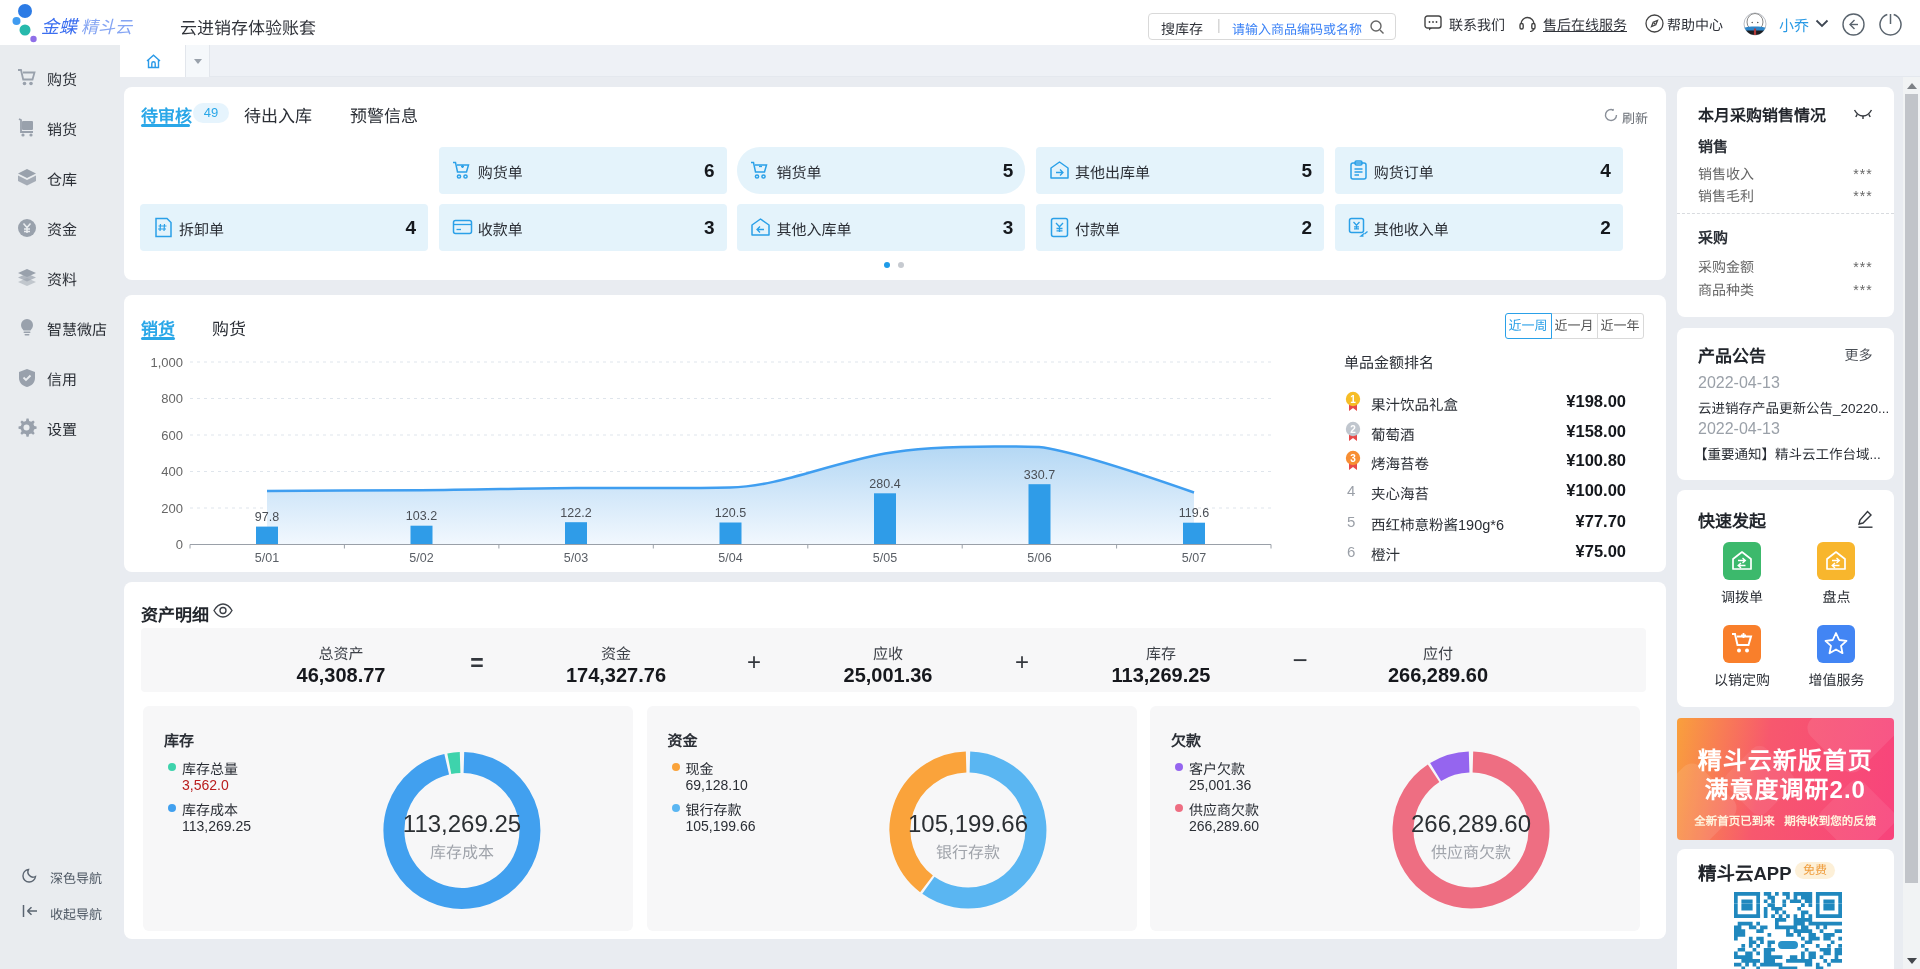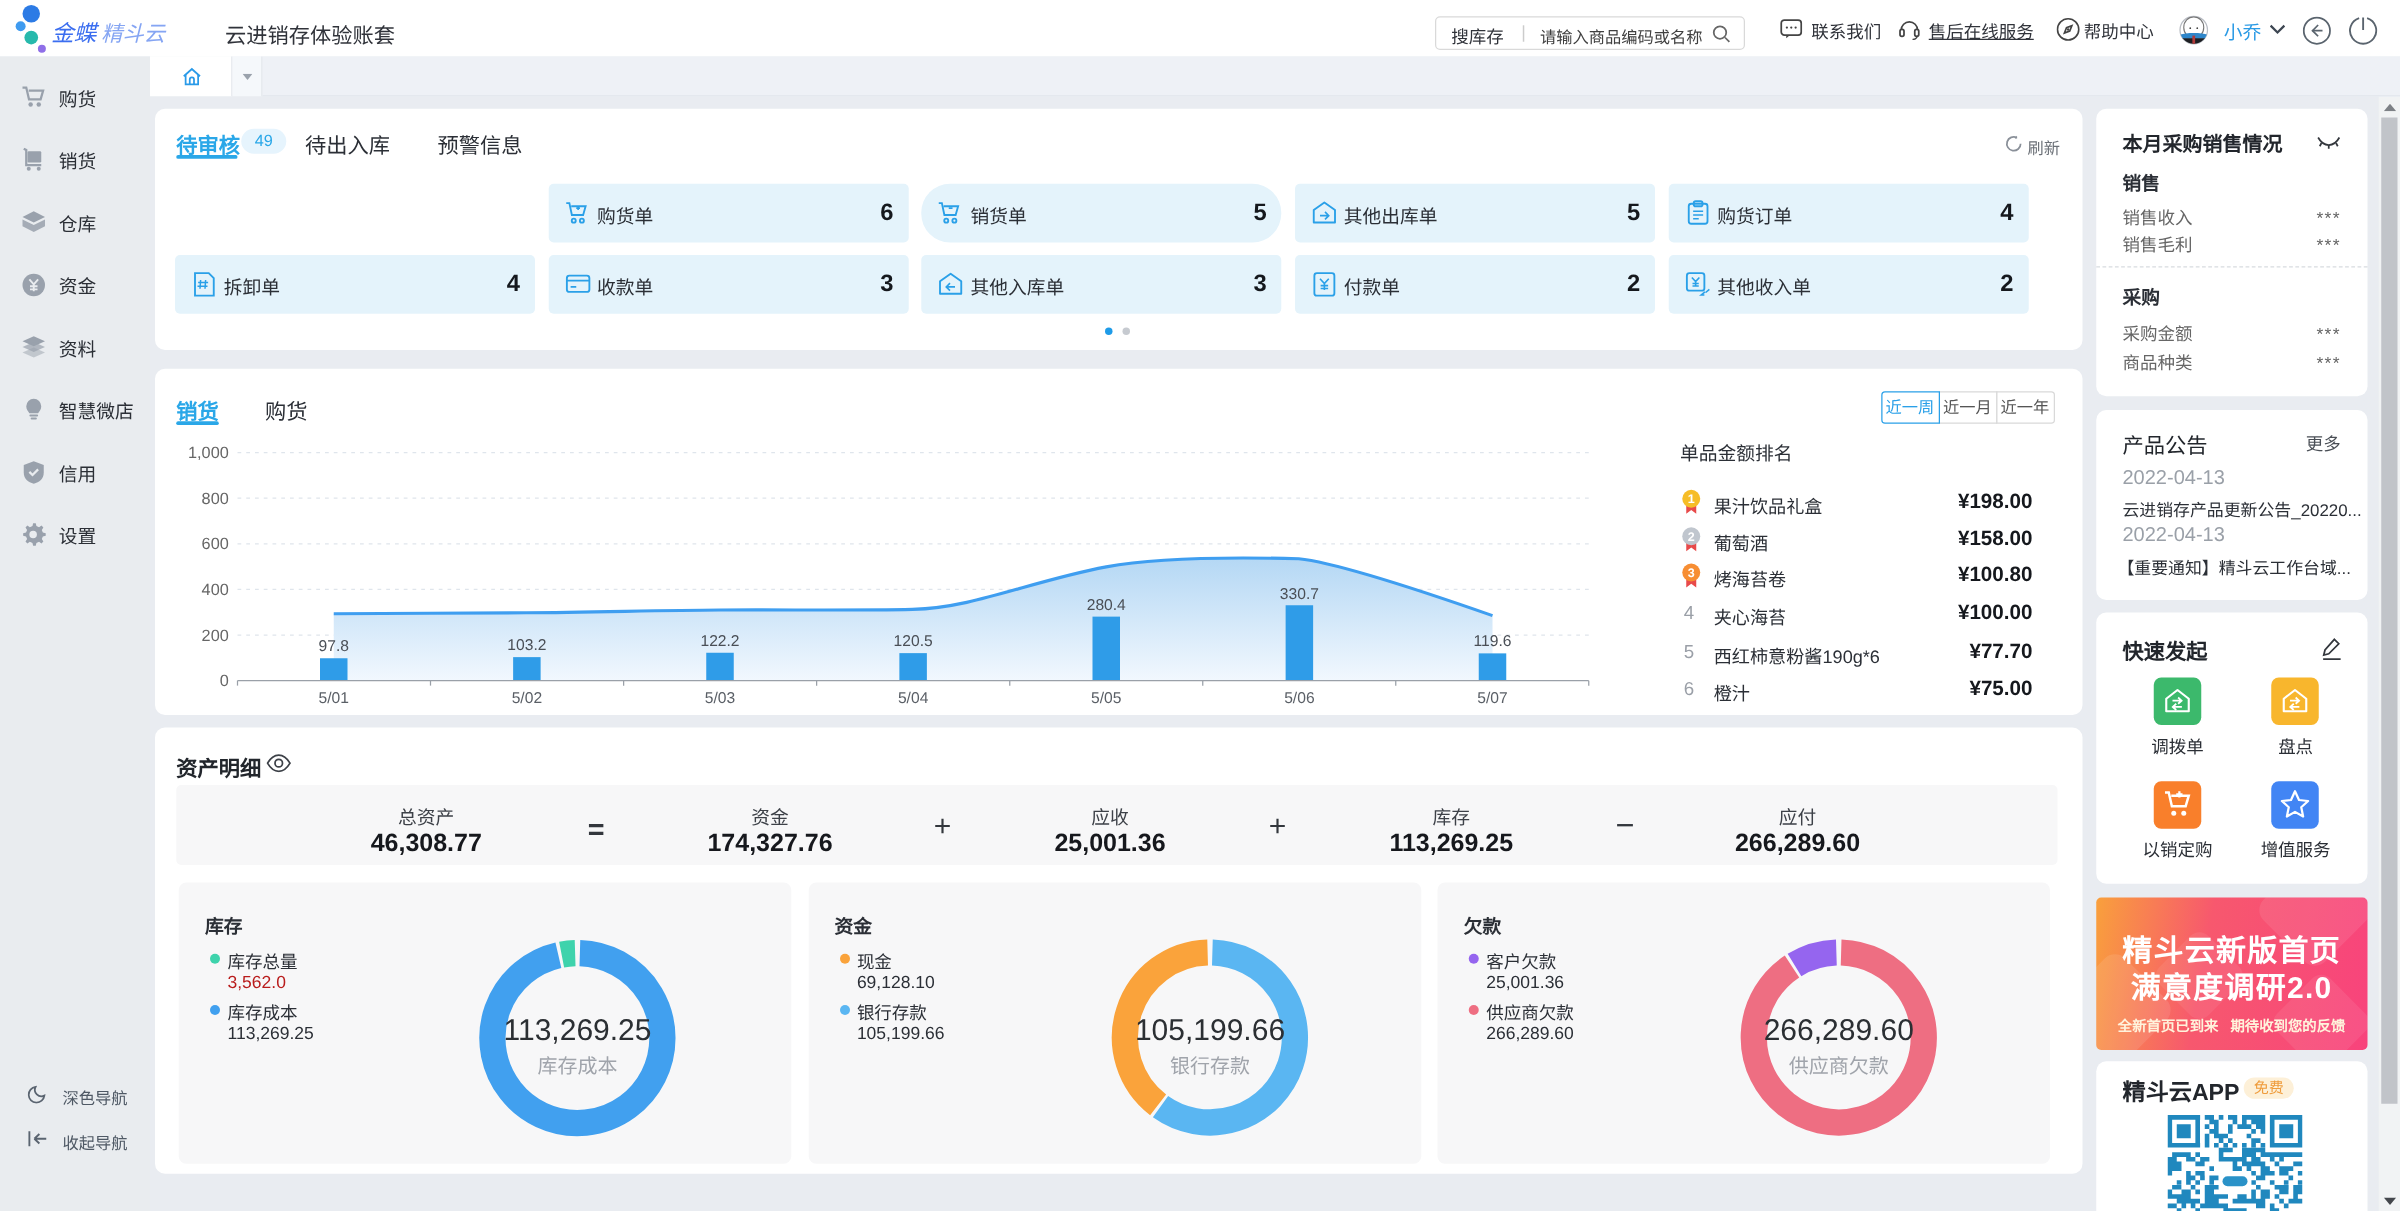--- a/index.html
+++ b/index.html
@@ -36,21 +36,21 @@
     <circle cx="6.5" cy="19" r="4" fill="#3f9bf0"></circle>
     <circle cx="15" cy="28" r="5.5" fill="#27b9ac"></circle>
     <circle cx="23.5" cy="37" r="3.2" fill="#8f6fe8"></circle>
   </svg>
   <div class="abs" style="left:41px;top:12px;font-size:18px;font-weight:normal;font-style:italic;color:#3b6ef0;">金蝶</div>
   <div class="abs" style="left:81px;top:13px;font-size:17px;font-style:italic;color:#85a5f3;">精斗云</div>
   <div class="abs" style="left:180px;top:14px;font-size:17px;color:#30333a;">云进销存体验账套</div>
   <div class="abs" style="left:1148px;top:13px;width:248px;height:27px;border:1px solid #d9d9d9;border-radius:4px;background:#fff;">
     <span class="abs" style="left:12px;top:4px;font-size:14px;color:#30333a;">搜库存</span>
     <span class="abs" style="left:68px;top:3px;font-size:14px;color:#ccc;">|</span>
-    <span class="abs" style="left:83px;top:5px;font-size:13px;color:#404040;">请输入商品编码或名称</span>
+    <span class="abs" style="left:83px;top:5px;font-size:13px;color:#3b82f6;">请输入商品编码或名称</span>
     <svg class="abs" style="right:10px;top:5px" width="16" height="16" viewBox="0 0 16 16" fill="none" stroke="#666" stroke-width="1.4">
         <circle cx="7" cy="7" r="5"></circle>
         <path d="M11 11 L14.5 14.5"></path>
       </svg>
   </div>
   <svg class="abs" style="left:1424px;top:15px" width="18" height="16" viewBox="0 0 18 16" fill="none" stroke="#444" stroke-width="1.4">
       <rect x="1" y="1" width="16" height="12" rx="2.5"></rect>
       <path d="M5 13 L5 15.5 L8 13" fill="#444" stroke="none"></path>
       <circle cx="5.5" cy="7" r="0.9" fill="#444" stroke="none"></circle>
       <circle cx="9" cy="7" r="0.9" fill="#444" stroke="none"></circle>
@@ -483,21 +483,21 @@
   <div class="rrow-label" style="top:98px;">销售毛利</div>
       <div class="rrow-val" style="top:101px;">***</div>
   <div class="abs" style="left:0;top:126px;width:216.6px;border-top:1px dashed #d8dbdf;"></div>
   <div class="sec-title" style="top:139px;">采购</div>
   <div class="rrow-label" style="top:169px;">采购金额</div>
       <div class="rrow-val" style="top:172px;">***</div>
   <div class="rrow-label" style="top:192px;">商品种类</div>
       <div class="rrow-val" style="top:195px;">***</div>
 </div>
 <div class="card" style="left:1557px;top:250.5px;width:216.6px;height:152.5px;">
-  <div class="abs" style="left:21px;top:14px;font-size:17px;font-weight:normal;color:#22262c;">产品公告</div>
+  <div class="abs" style="left:21px;top:14px;font-size:17px;font-weight:bold;color:#22262c;">产品公告</div>
   <div class="abs" style="right:21px;top:16px;font-size:14px;color:#4a4f56;">更多</div>
   <div class="abs" style="left:21px;top:46px;font-size:16px;color:#9aa0a8;">2022-04-13</div>
   <div class="abs" style="left:21px;top:69px;font-size:13.5px;color:#2b2f36;white-space:nowrap;">云进销存产品更新公告_20220...</div>
   <div class="abs" style="left:21px;top:92px;font-size:16px;color:#9aa0a8;">2022-04-13</div>
   <div class="abs" style="left:17px;top:115px;font-size:13.5px;color:#2b2f36;white-space:nowrap;">【重要通知】精斗云工作台域...</div>
 </div>
 <div class="card" style="left:1557px;top:412.5px;width:216.6px;height:217.5px;">
   <div class="abs" style="left:21px;top:17px;font-size:17px;font-weight:bold;color:#22262c;">快速发起</div>
   <svg class="abs" style="left:180px;top:19px" width="17" height="20" viewBox="0 0 17 20" fill="none" stroke="#33373d" stroke-width="1.4">
         <path d="M10.5 2.5 L14 6 L6 14 L2 15 L3 11 Z"></path>

